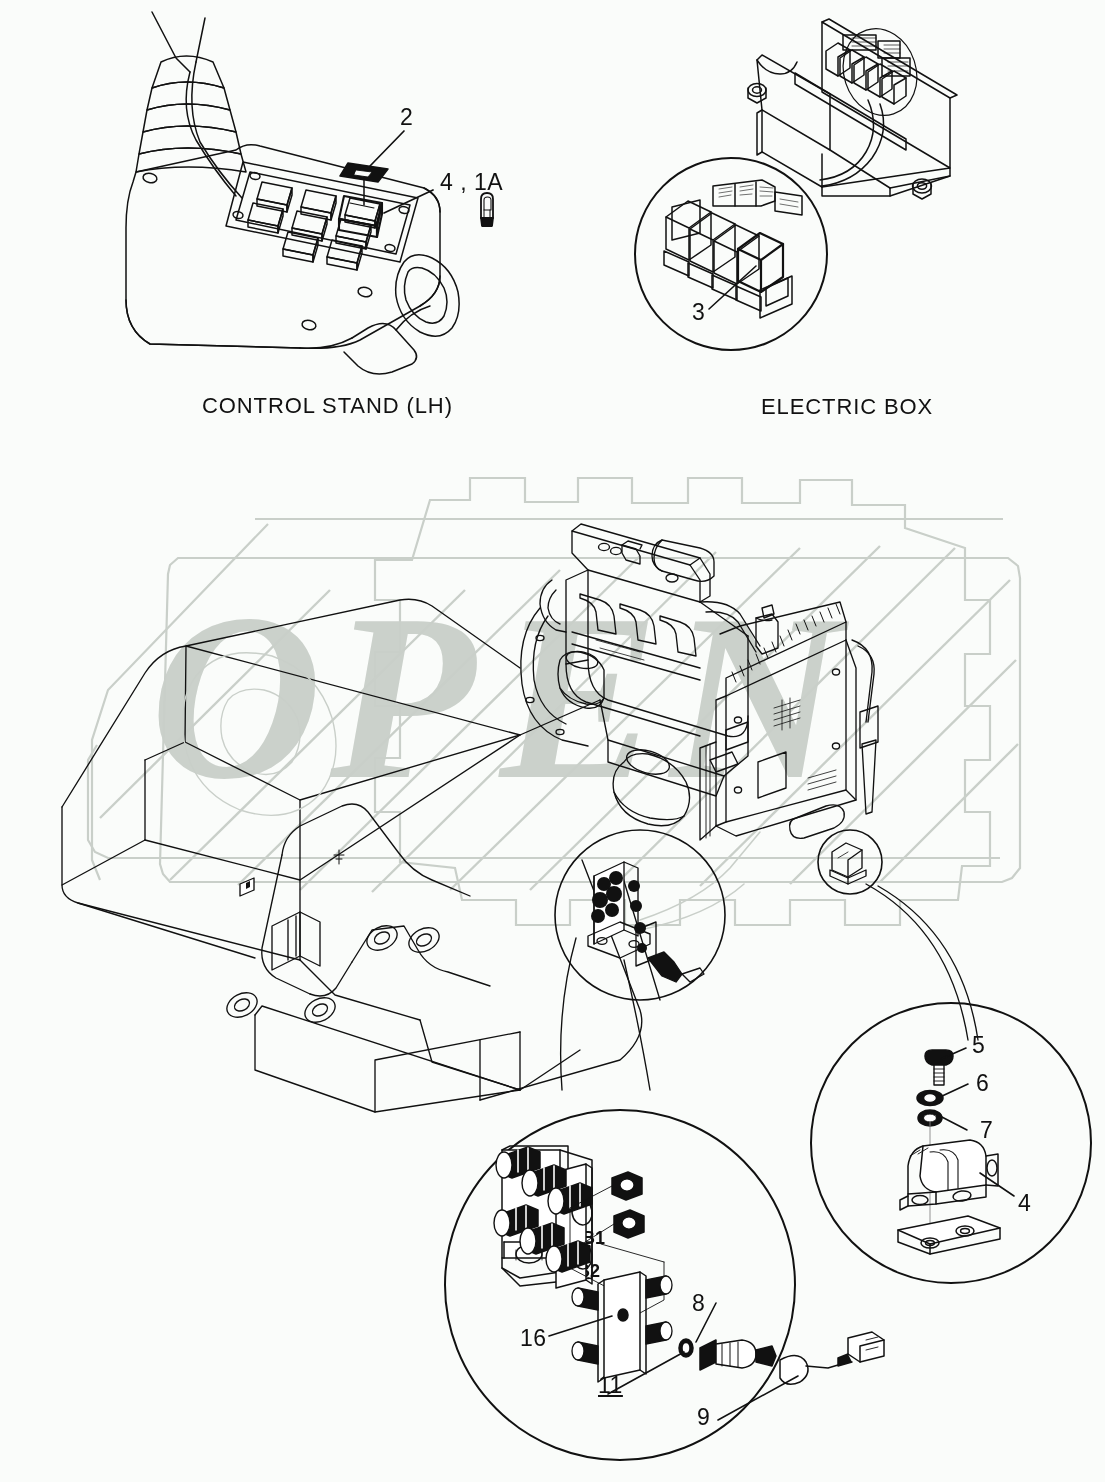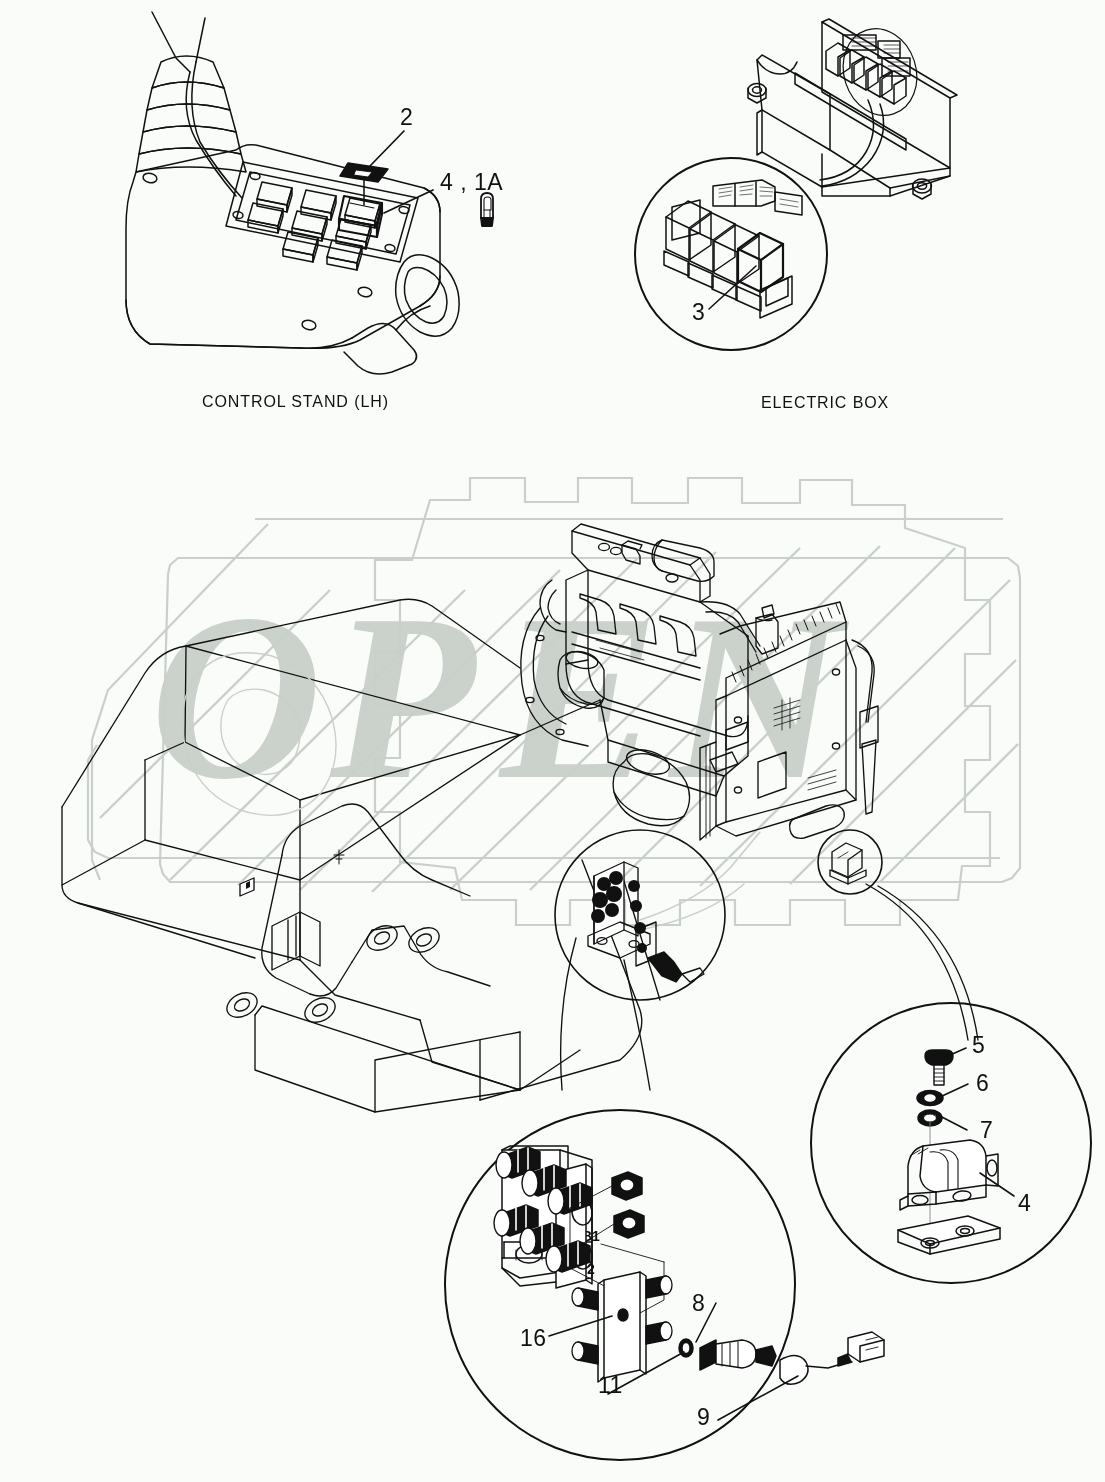--- a/index.html
+++ b/index.html
@@ -8,22 +8,22 @@
   #page{
     position:relative;width:1105px;height:1482px;
     background:#fafcfa;overflow:hidden;
   }
   #page svg{position:absolute;left:0;top:0;width:1105px;height:1482px;}
   .lbl{
     position:absolute;color:#111;font-family:"Liberation Sans",sans-serif;
     white-space:nowrap;user-select:none;
   }
   .callout{font-size:23px;letter-spacing:.5px;}
-  .section-title{font-size:16px;letter-spacing:.9px;}
-  .port-lbl{font-size:14px;font-weight:bold;}
+  .section-title{font-size:22px;letter-spacing:.9px;}
+  .port-lbl{font-size:18px;font-weight:bold;}
   .port-lbl-sm{font-size:11px;font-weight:bold;}
   .wm-txt{
     position:absolute;font-family:"Liberation Serif",serif;
     font-style:italic;font-weight:bold;color:#c9cfc9;
     user-select:none;pointer-events:none;
   }
 </style>
 </head>
 <body>
 
@@ -604,19 +604,19 @@
   <div class="lbl callout" style="left:692px;top:299px;">3</div>
 
   <div class="lbl callout" style="left:972px;top:1032px;">5</div>
   <div class="lbl callout" style="left:976px;top:1070px;">6</div>
   <div class="lbl callout" style="left:980px;top:1117px;">7</div>
   <div class="lbl callout" style="left:1018px;top:1190px;">4</div>
 
   <div class="lbl callout" style="left:692px;top:1290px;">8</div>
   <div class="lbl callout" style="left:697px;top:1404px;">9</div>
   <div class="lbl callout" style="left:520px;top:1325px;">16</div>
-  <div class="lbl callout" style="left:598px;top:1372px;">11</div>
+  <div class="lbl callout" style="left:598px;top:1372px;text-decoration:underline;">11</div>
 
   <div class="lbl port-lbl" style="left:582px;top:1228px;">B1</div>
   <div class="lbl port-lbl" style="left:577px;top:1261px;">B2</div>
   <div class="lbl port-lbl-sm" style="left:616px;top:1308px;">S1</div>
 
 </div>
 
 </body></html>

